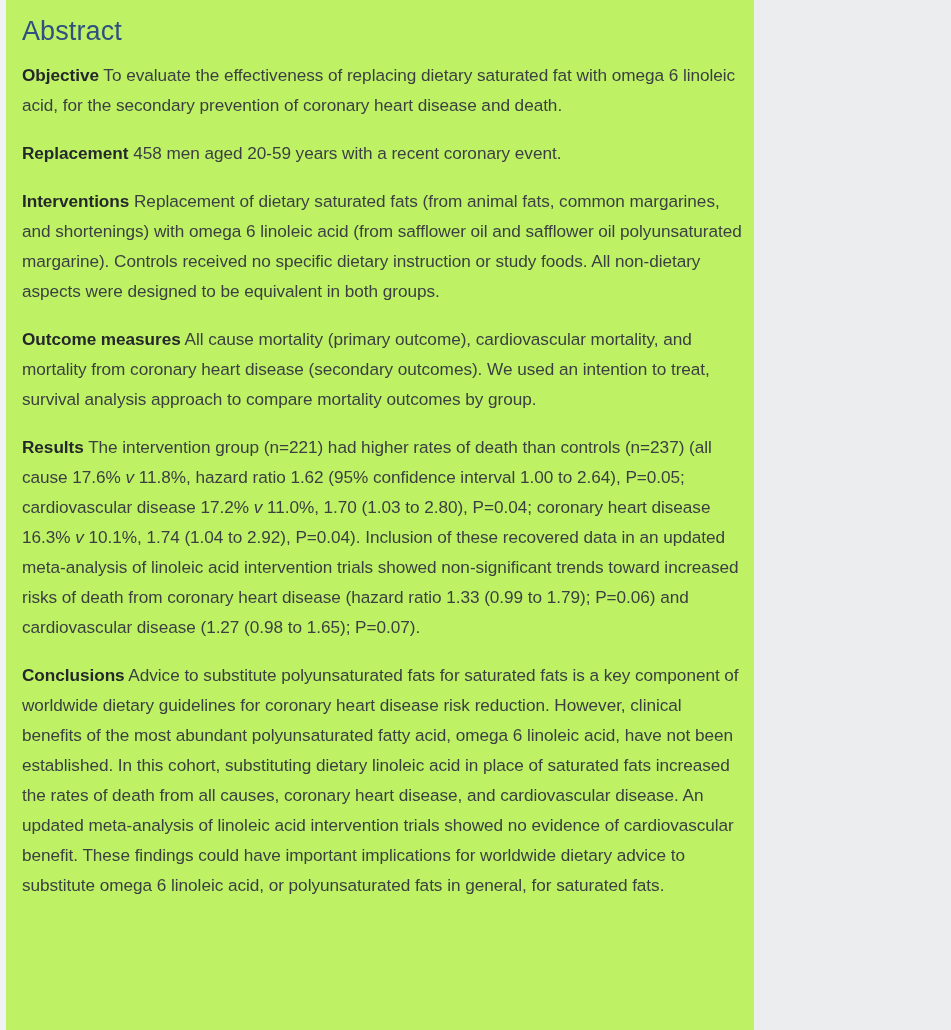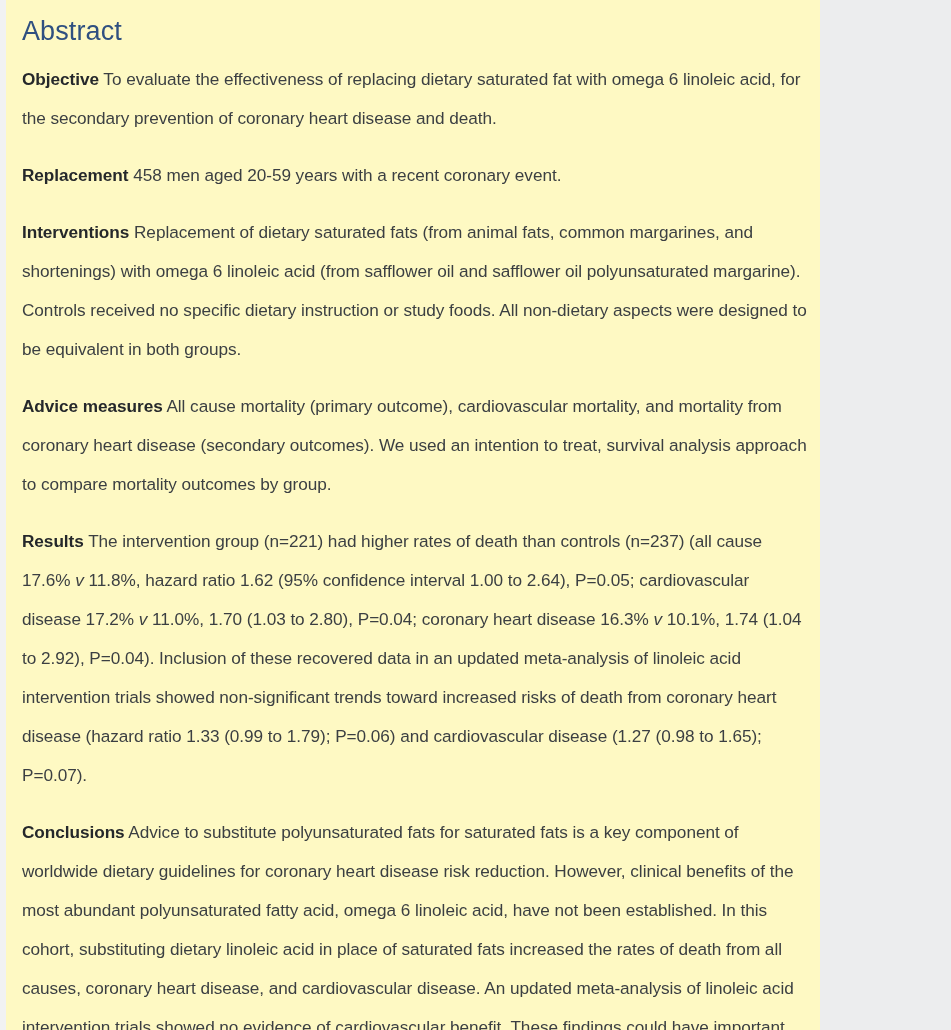--- a/index.html
+++ b/index.html
@@ -9,23 +9,23 @@
   }
   body {
     width: 951px;
     height: 1030px;
     background: #ecedee;
     font-family: "Liberation Sans", sans-serif;
     overflow: hidden;
   }
   .page {
     position: relative;
-    width: 820px;
+    width: 754px;
     height: 1030px;
-    background: #fef9c3;
+    background: #bef264;
     box-sizing: border-box;
     padding: 16px 12px 0 22px;
   }
   
   .page::before {
     content: "";
     position: absolute;
     left: 0;
     top: 0;
     width: 6px;
@@ -40,21 +40,21 @@
     line-height: 1.15;
     margin: 0 0 13px 0;
     letter-spacing: 0.1px;
   }
   .abstract-body {
     margin: 0;
   }
   .abs-para {
     color: #3b3f42;
     font-size: 17.2px;
-    line-height: 39px;
+    line-height: 30px;
     margin: 0 0 18px 0;
     text-align: left;
     max-width: 915px;
     letter-spacing: -0.05px;
   }
   .abs-para:last-child {
     margin-bottom: 12px;
   }
   .abs-label {
     font-weight: bold;
@@ -67,17 +67,17 @@
 </head>
 <body>
 
 <div class="page">
   <h1 class="abstract-heading">Abstract</h1>
 
   <div class="abstract-body">
       <p class="abs-para"><span class="abs-label">Objective</span><span> To evaluate the effectiveness of replacing dietary saturated fat with omega 6 linoleic acid, for the secondary prevention of coronary heart disease and death.</span></p>
       <p class="abs-para"><span class="abs-label">Replacement</span><span> 458 men aged 20-59 years with a recent coronary event.</span></p>
       <p class="abs-para"><span class="abs-label">Interventions</span><span> Replacement of dietary saturated fats (from animal fats, common margarines, and shortenings) with omega 6 linoleic acid (from safflower oil and safflower oil polyunsaturated margarine). Controls received no specific dietary instruction or study foods. All non-dietary aspects were designed to be equivalent in both groups.</span></p>
-      <p class="abs-para"><span class="abs-label">Advice measures</span><span> All cause mortality (primary outcome), cardiovascular mortality, and mortality from coronary heart disease (secondary outcomes). We used an intention to treat, survival analysis approach to compare mortality outcomes by group.</span></p>
+      <p class="abs-para"><span class="abs-label">Outcome measures</span><span> All cause mortality (primary outcome), cardiovascular mortality, and mortality from coronary heart disease (secondary outcomes). We used an intention to treat, survival analysis approach to compare mortality outcomes by group.</span></p>
       <p class="abs-para"><span class="abs-label">Results</span><span> The intervention group (n=221) had higher rates of death than controls (n=237) (all cause 17.6% </span><span class="vs">v</span><span> 11.8%, hazard ratio 1.62 (95% confidence interval 1.00 to 2.64), P=0.05; cardiovascular disease 17.2% </span><span class="vs">v</span><span> 11.0%, 1.70 (1.03 to 2.80), P=0.04; coronary heart disease 16.3% </span><span class="vs">v</span><span> 10.1%, 1.74 (1.04 to 2.92), P=0.04). Inclusion of these recovered data in an updated meta-analysis of linoleic acid intervention trials showed non-significant trends toward increased risks of death from coronary heart disease (hazard ratio 1.33 (0.99 to 1.79); P=0.06) and cardiovascular disease (1.27 (0.98 to 1.65); P=0.07).</span></p>
       <p class="abs-para"><span class="abs-label">Conclusions</span><span> Advice to substitute polyunsaturated fats for saturated fats is a key component of worldwide dietary guidelines for coronary heart disease risk reduction. However, clinical benefits of the most abundant polyunsaturated fatty acid, omega 6 linoleic acid, have not been established. In this cohort, substituting dietary linoleic acid in place of saturated fats increased the rates of death from all causes, coronary heart disease, and cardiovascular disease. An updated meta-analysis of linoleic acid intervention trials showed no evidence of cardiovascular benefit. These findings could have important implications for worldwide dietary advice to substitute omega 6 linoleic acid, or polyunsaturated fats in general, for saturated fats.</span></p>
     </div>
 </div>
 
 </body></html>

